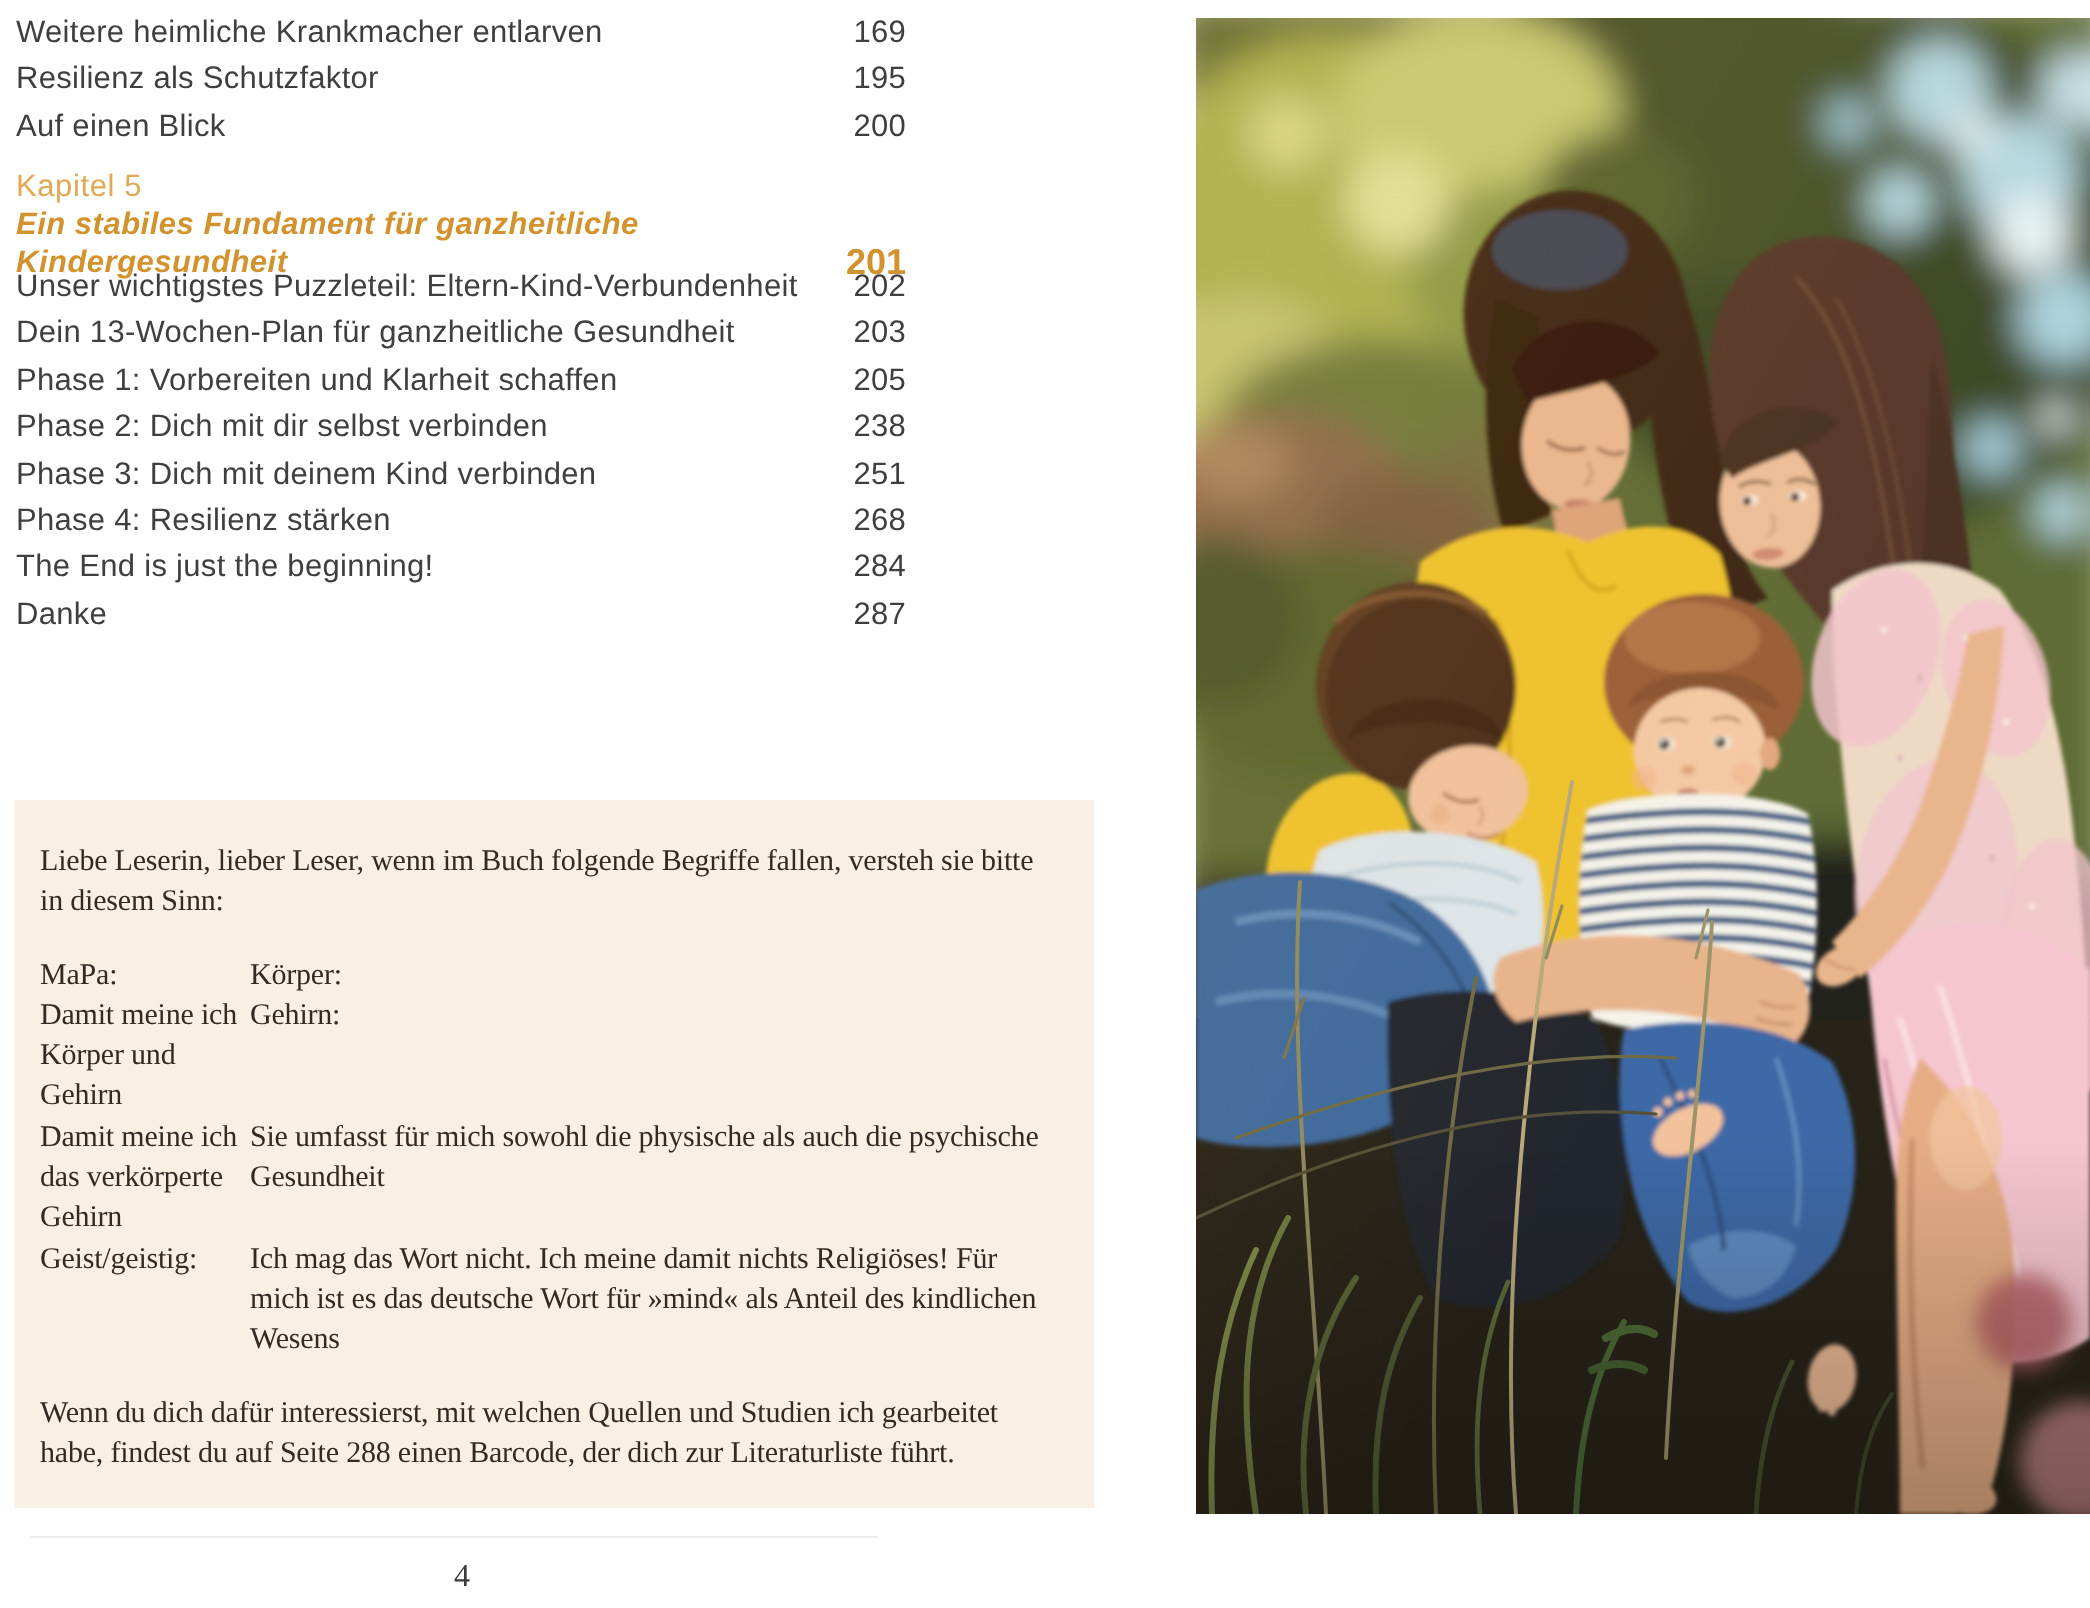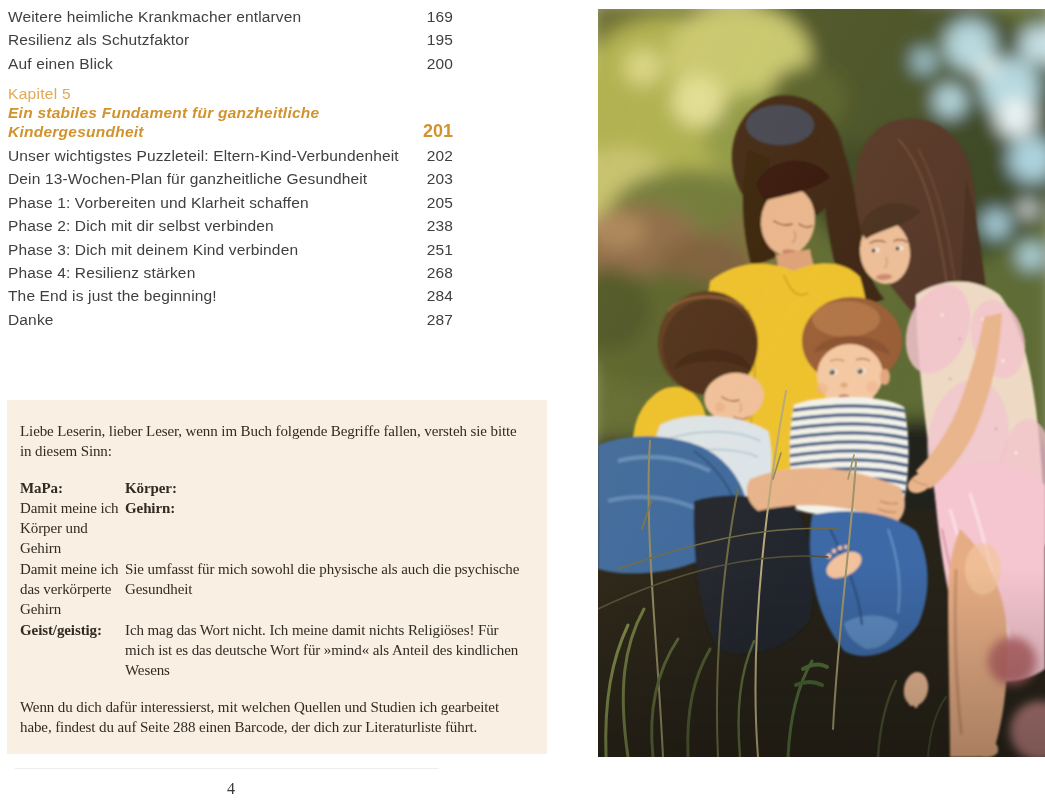--- a/index.html
+++ b/index.html
@@ -5,37 +5,37 @@
   html,body { margin:0; padding:0; }
   body {
     position:relative; width:1045px; height:804px; overflow:hidden;
     background:#ffffff;
     font-family:"Liberation Sans", sans-serif;
     --kicker:#e1a955; --title:#d2932e; --toc:#3f3f3f; --boxbg:#faefe3; --boxtext:#322b23;
   }
   
   .toc-list { position:absolute; left:8px; width:445px; }
   #toc-a { top:5px; }
-  #toc-b { top:144px; }
+  #toc-b { top:132px; }
   .trow { display:flex; justify-content:space-between; align-items:flex-end; height:23.4px; }
   .tlabel, .tpage { font-size:15.5px; color:var(--toc); letter-spacing:.15px; line-height:23.4px; white-space:nowrap; }
   .chapter { position:absolute; left:8px; top:84px; width:445px; }
   .kicker { font-size:15.5px; line-height:19px; color:var(--kicker); letter-spacing:.3px; }
   .chapter-row { display:flex; justify-content:space-between; align-items:flex-end; }
   .chapter-title { font-size:15.5px; font-weight:bold; color:var(--title); line-height:19px; letter-spacing:.25px;font-style:italic; }
   .chapter-page { font-size:18px; font-weight:bold; color:var(--title); line-height:19px; }
   
   .infobox {
     position:absolute; left:7px; top:400px; width:540px; height:354px; box-sizing:border-box;
     background:var(--boxbg); padding:21px 18px 0 13px;
     font-family:"Liberation Serif", serif; font-size:15px; line-height:20.3px; color:var(--boxtext);
     letter-spacing:-.1px;
   }
   .defs { display:grid; grid-template-columns:105px 1fr; margin:16px 0; }
-  .term { font-weight:bold; }
+  .term { font-weight:normal; }
   .pale-rule { position:absolute; left:15px; top:768px; width:424px; height:1px; background:#ededed; }
   .page-num {
     position:absolute; left:8px; top:780px; width:446px; text-align:center;
     font-family:"Liberation Serif", serif; font-size:16px; color:#3a3a3a;
   }
   
   .photo { position:absolute; left:598px; top:9px; width:447px; height:748px; overflow:hidden; }
   .photo svg { display:block; }
 </style>
 </head>

